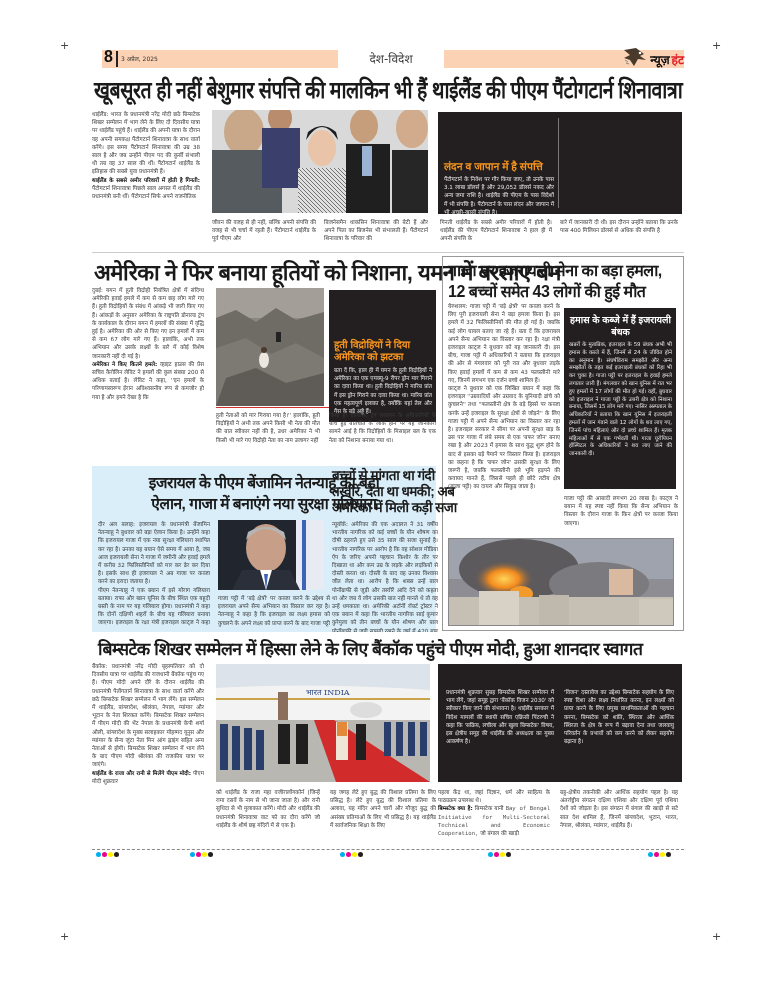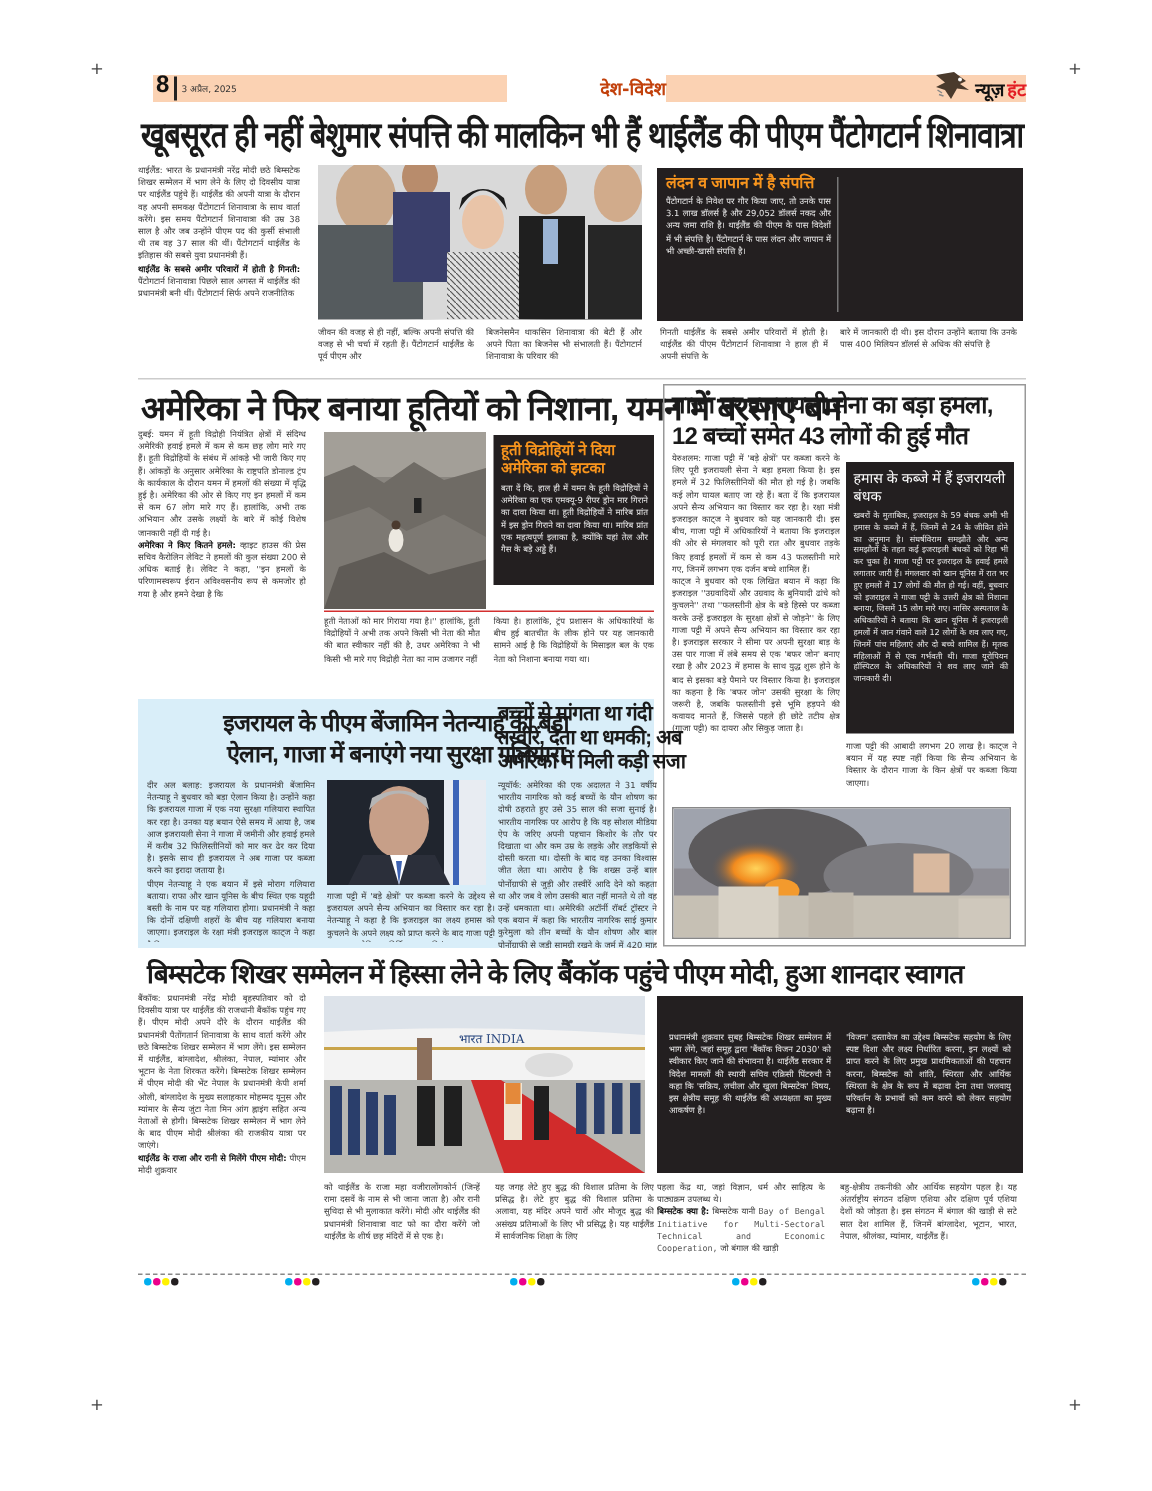--- a/index.html
+++ b/index.html
@@ -11,35 +11,35 @@
   
   .crop { position: absolute; color: #444; font-size: 11px; line-height: 11px; }
 
   
   .masthead { position: absolute; left: 0; top: 12px; width: 592px; height: 20px; }
   .mh-left { position: absolute; left: 10px; top: 0; width: 236px; height: 18px; background: #fbd2b3; }
   .mh-right { position: absolute; left: 352px; top: 0; width: 240px; height: 18px; background: #fbd2b3; }
   .page-num { position: absolute; left: 12px; top: -2px; font-size: 16px; font-weight: bold; color: #111; font-family: "Liberation Sans", sans-serif; }
   .page-num-bar { position: absolute; left: 24px; top: 1px; width: 2px; height: 16px; background: #222; }
   .page-date { position: absolute; left: 29px; top: 5px; font-size: 6px; color: #333; }
-  .section-label { position: absolute; left: 246px; top: 0; width: 106px; text-align: right; font-size: 12px; font-weight: bold; color: #c2410c; }
+  .section-label { position: absolute; left: 246px; top: 0; width: 106px; text-align: center; font-size: 12px; font-weight: normal; color: #404040; }
   .logo { position: absolute; right: 0; top: -8px; height: 26px; display: flex; align-items: flex-end; gap: 2px; }
   .logo-bird { width: 26px; height: 22px; }
   .logo-text-a { font-size: 12px; font-weight: bold; color: #111; }
   .logo-text-b { font-size: 12px; font-weight: bold; color: #e31d24; }
 
   .headline { position: absolute; font-family: "Liberation Sans", sans-serif; font-weight: bold; color: #1a1a1a; letter-spacing: -0.5px; white-space: nowrap; transform-origin: left top; }
 
   .col-text { position: absolute; font-size: 5.6px; line-height: 8.2px; color: #3a3a3a; text-align: justify; overflow: hidden; }
   .col-text b { color: #111; }
 
   .photo { position: absolute; overflow: hidden; }
   .dark-box { position: absolute; background: #231f20; color: #fff; overflow: hidden; }
-  .box-title { color: #f7941d; font-weight: bold; font-family: "Liberation Sans", sans-serif; }
-  .box-title-white { color: #fff; font-weight: normal; font-family: "Liberation Sans", sans-serif; }
+  .box-title { color: #f7941d; font-weight: bold; font-family: "Liberation Sans", sans-serif; margin-top: 44px; }
+  .box-title-white { color: #fff; font-weight: bold; font-family: "Liberation Sans", sans-serif; text-align: center; }
   .box-body { color: #e8e8e8; font-size: 5.6px; line-height: 8.2px; text-align: justify; }
 
   .rule-h { position: absolute; height: 1px; background: #999; }
 
   .bottom-rule { position: absolute; left: 0; top: 897px; width: 592px; height: 2px; border-top: 1px dashed #888; }
   .cmyk { position: absolute; top: 902px; display: flex; gap: 1px; }
   .cmyk span { width: 5px; height: 5px; border-radius: 50%; display: inline-block; }
 </style>
 </head>
 <body>
@@ -132,21 +132,21 @@
       <path d="M0 30 L20 22 L40 34 L60 20 L80 32 L108 24 L108 118 L0 118Z" fill="#6f6b65"></path>
       <path d="M0 60 L30 50 L55 66 L80 55 L108 70 L108 118 L0 118Z" fill="#7d7973"></path>
       <path d="M10 90 L40 80 L70 95 L108 85 L108 118 L0 118Z" fill="#5f5b56"></path>
       <rect x="60" y="44" width="5" height="10" fill="#222"></rect>
       <ellipse cx="48" cy="72" rx="5" ry="8" fill="#ece8e0"></ellipse>
       <circle cx="48" cy="62" r="3" fill="#4b3a2e"></circle>
     </svg>
   </div>
   <div class="rule-h" style="left:124px;top:369px;width:220px;background:#d32f2f;"></div>
 
-  <div class="dark-box" style="left:237px;top:252px;width:107px;height:100px;">
+  <div class="dark-box" style="left:237px;top:252px;width:107px;height:132px;">
     <div style="position:absolute;left:5px;top:5px;width:98px;">
       <div class="box-title" style="font-size:10px;line-height:12px;">हूती विद्रोहियों ने दिया अमेरिका को झटका</div>
       <div class="box-body" style="margin-top:3px;">बता दें कि, हाल ही में यमन के हूती विद्रोहियों ने अमेरिका का एक एमक्यू-9 रीपर ड्रोन मार गिराने का दावा किया था। हूती विद्रोहियों ने मारिब प्रांत में इस ड्रोन गिराने का दावा किया था। मारिब प्रांत एक महत्वपूर्ण इलाका है, क्योंकि यहां तेल और गैस के बड़े अड्डे हैं।</div>
     </div>
   </div>
 
   <div class="col-text" style="left:124px;top:373px;width:104px;height:46px;">हूती नेताओं को मार गिराया गया है।'' हालांकि, हूती विद्रोहियों ने अभी तक अपने किसी भी नेता की मौत की बात स्वीकार नहीं की है, उधर अमेरिका ने भी किसी भी मारे गए विद्रोही नेता का नाम उजागर नहीं</div>
   <div class="col-text" style="left:237px;top:373px;width:107px;height:46px;">किया है। हालांकि, ट्रंप प्रशासन के अधिकारियों के बीच हुई बातचीत के लीक होने पर यह जानकारी सामने आई है कि विद्रोहियों के मिसाइल बल के एक नेता को निशाना बनाया गया था।</div>
 
   <div style="position:absolute;left:350px;top:218px;width:242px;height:375px;border:1px solid #999;"></div>

